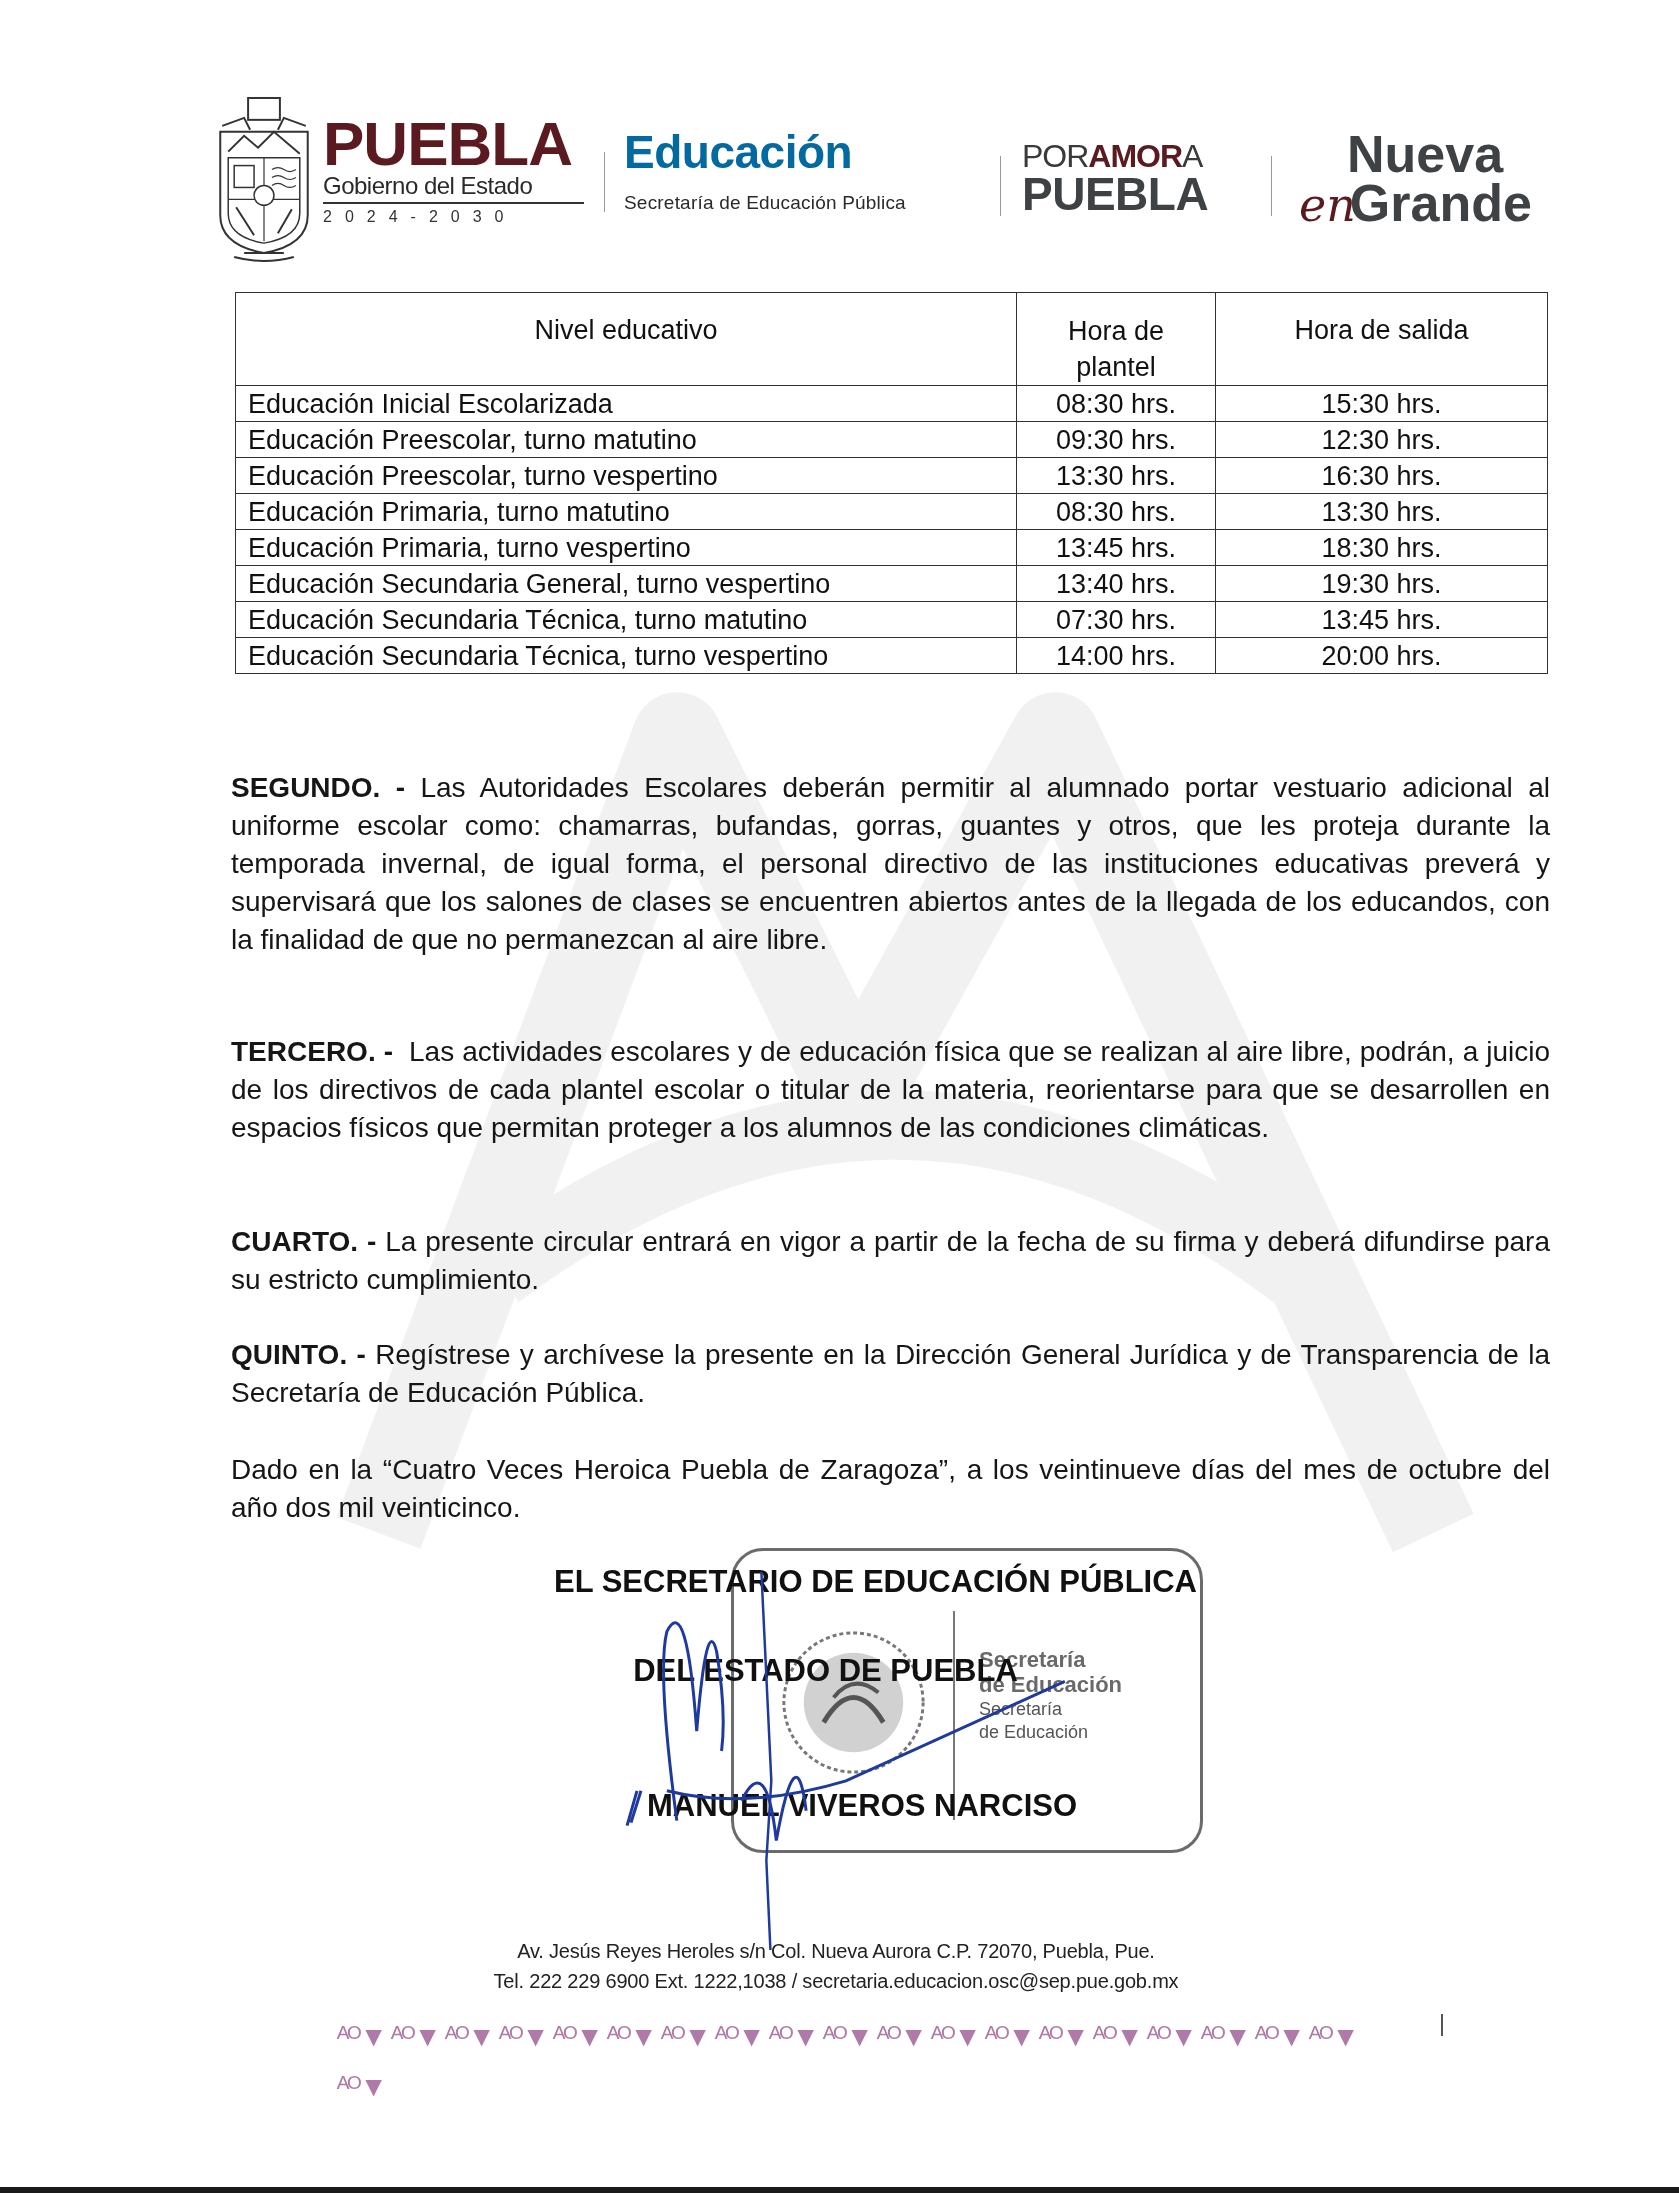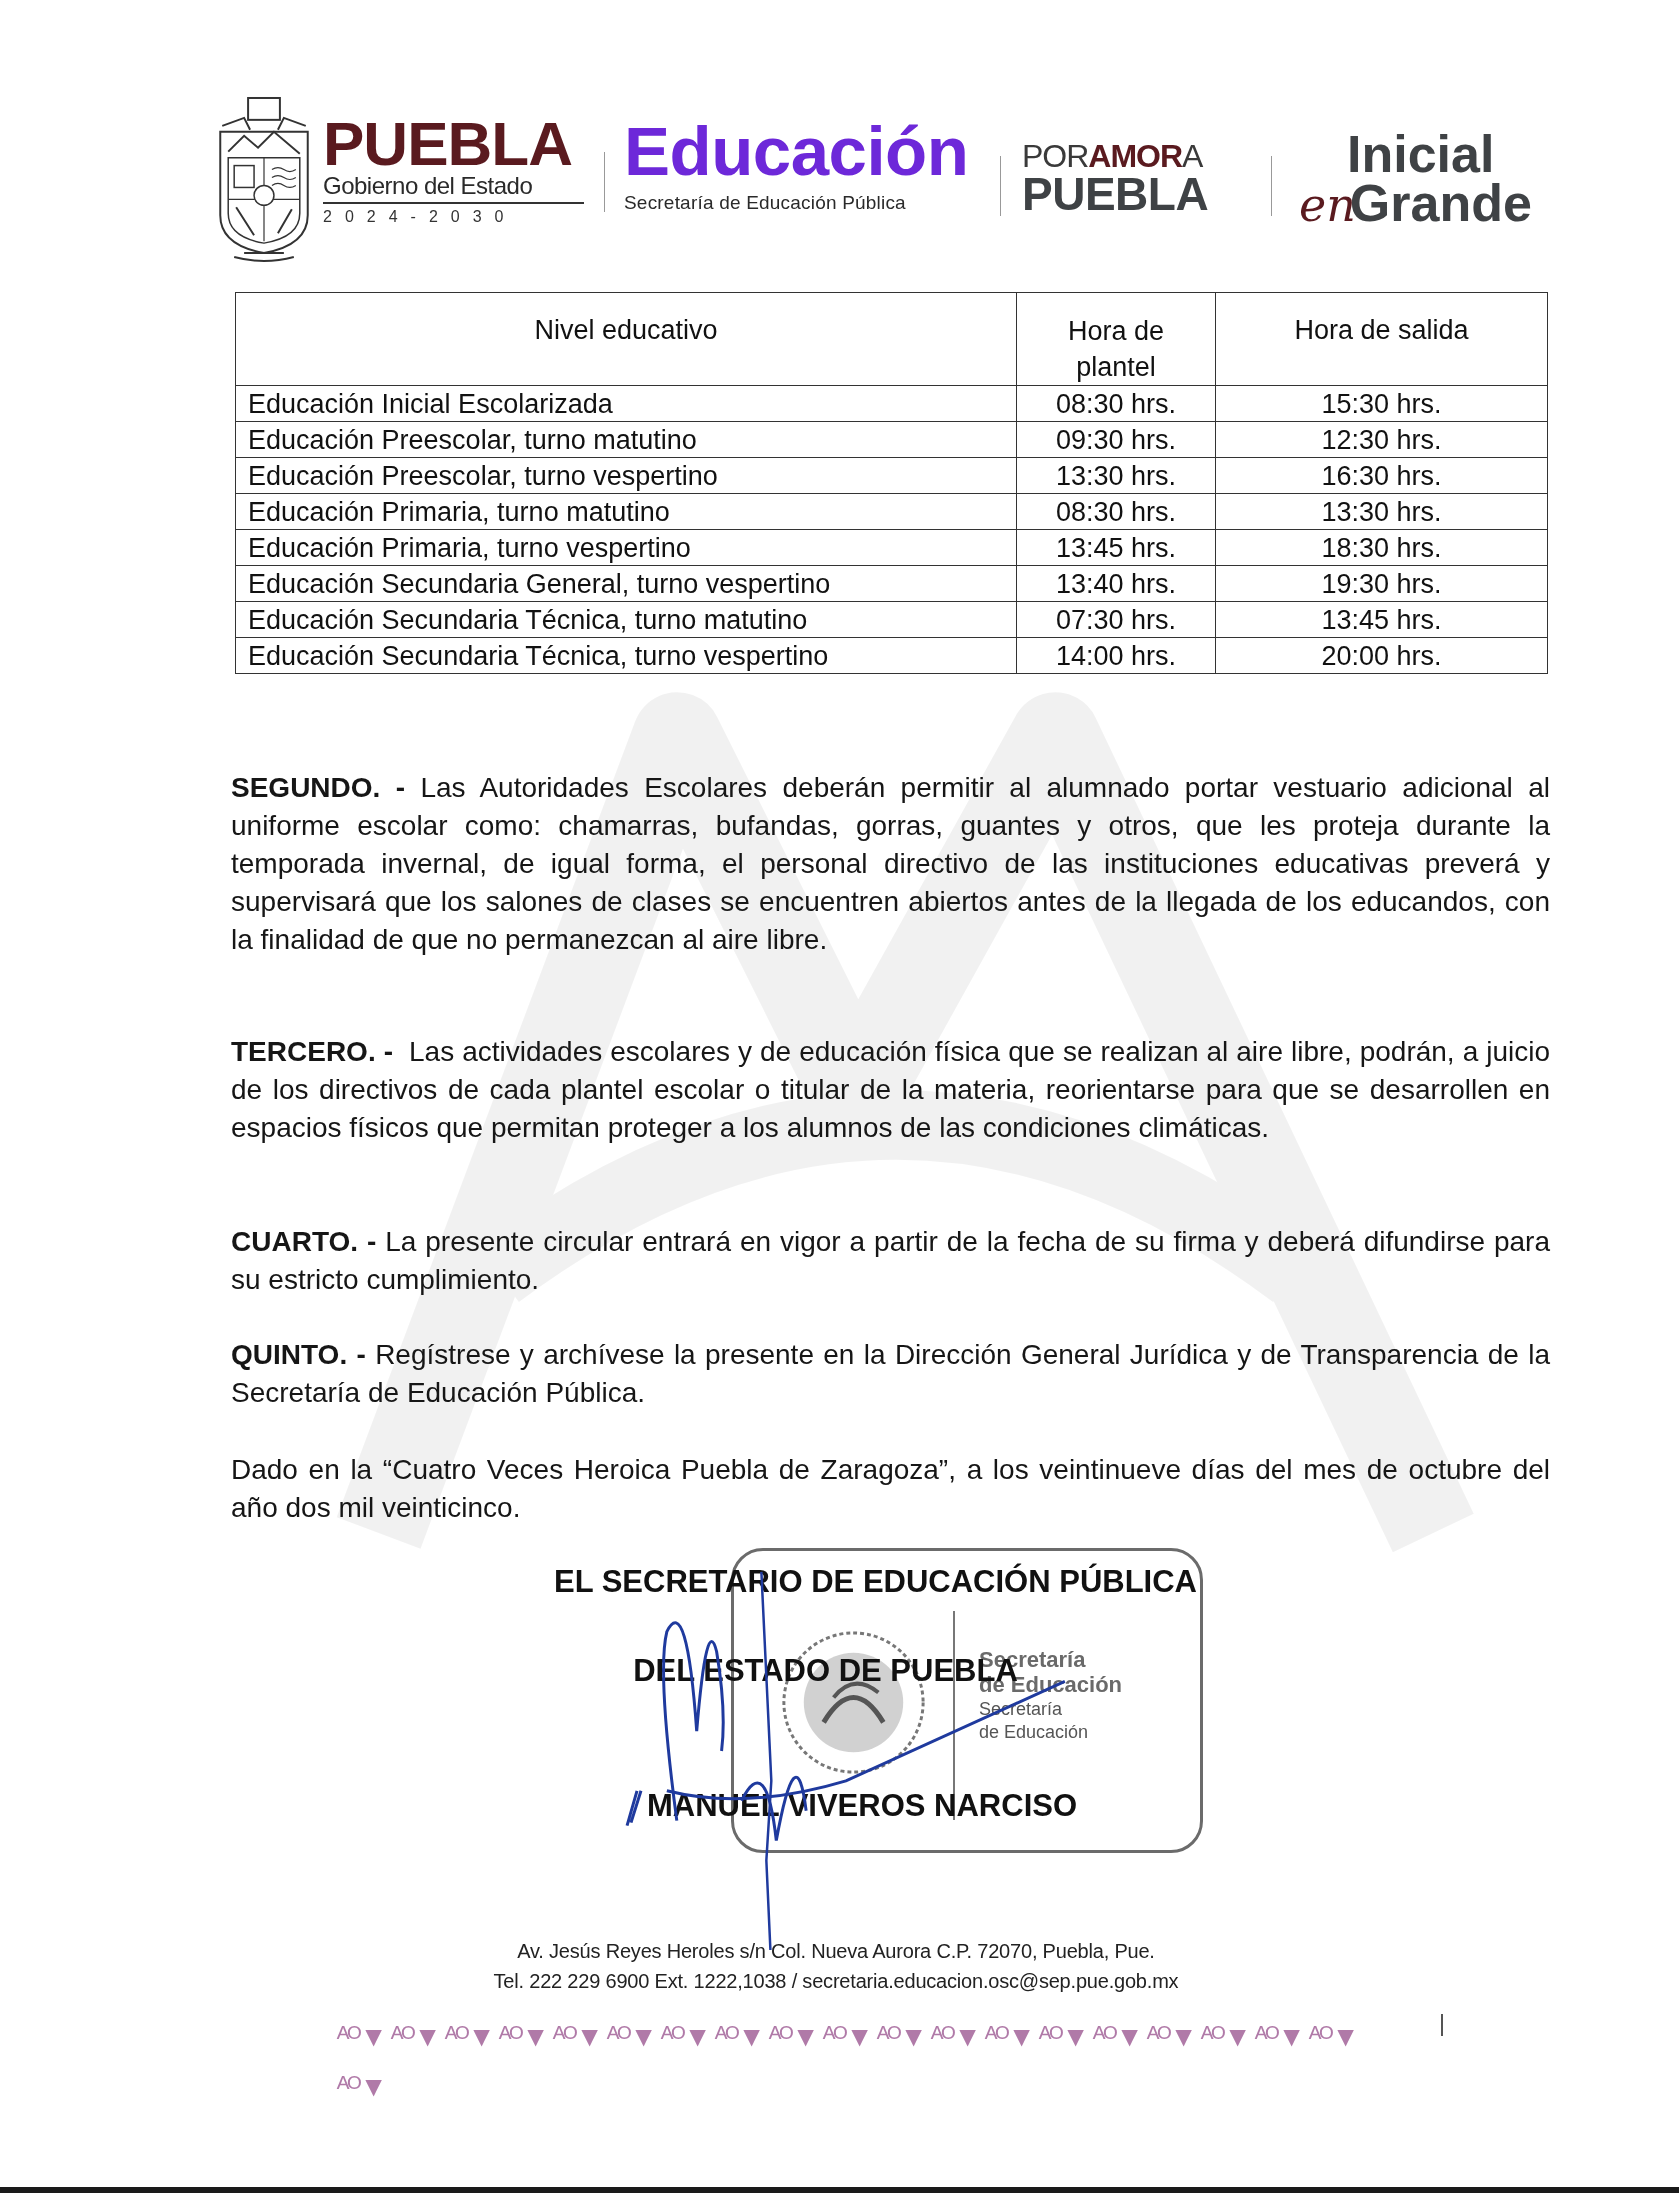--- a/index.html
+++ b/index.html
@@ -10,21 +10,21 @@
   
   .header { position:absolute; left:214px; top:92px; width:1353px; height:179px; }
   .crest { position:absolute; left:0; top:4px; width:100px; height:167px; }
   .gov-block { position:absolute; left:109px; top:24px; width:269px; }
   .gov-name { font-family:"Liberation Sans", sans-serif; font-weight:900; font-size:62px; line-height:56px;
               color:#5a1a1f; letter-spacing:-1px; }
   .gov-sub { font-size:24px; color:#2a2a2a; line-height:28px; letter-spacing:-0.5px; border-bottom:2px solid #333; padding-bottom:2px; width:261px; }
   .gov-years { font-size:16px; color:#333; letter-spacing:13px; margin-top:4px; }
   .vsep { position:absolute; width:1px; background:#999; }
   .edu-block { position:absolute; left:410px; top:28px; }
-  .edu-title { font-weight:900; font-size:69px; line-height:64px; color:#6d28d9; letter-spacing:-0.5px; }
+  .edu-title { font-weight:900; font-size:46px; line-height:64px; color:#0369a1; letter-spacing:-0.5px; }
   .edu-sub { font-size:19px; color:#2a2a2a; margin-top:8px; letter-spacing:0.2px; }
   .amor-block { position:absolute; left:808px; top:48px; }
   .amor-line1 { font-size:32px; line-height:32px; color:#3a3a3a; letter-spacing:-1px; }
   .amor-line1 b { color:#5a1a1f; font-weight:900; }
   .amor-line2 { font-weight:900; font-size:46px; line-height:44px; color:#3f4245; letter-spacing:-0.5px; }
   .pensar-block { position:absolute; left:1085px; top:38px; width:269px; }
   .pensar-1 { font-weight:900; font-size:52px; line-height:48px; color:#3f4245; padding-left:48px; }
   .pensar-2 { font-weight:900; font-size:52px; line-height:50px; color:#3f4245; }
   .pensar-en { font-family:"DejaVu Serif", serif; font-style:italic; color:#5a1a1f; font-weight:400; font-size:46px; margin-right:-6px; }
 
@@ -106,21 +106,21 @@
   <div class="amor-block">
     <div class="amor-line1">
       <span>POR</span><b>AMOR</b><span>A</span>
     </div>
     <div class="amor-line2">PUEBLA</div>
   </div>
 
   <div class="vsep" style="left:1057px; top:64px; height:60px;"></div>
 
   <div class="pensar-block">
-    <div class="pensar-1">Inicial</div>
+    <div class="pensar-1">Nueva</div>
     <div class="pensar-2"><span class="pensar-en">en</span><span>Grande</span></div>
   </div>
 </div>
 
 <table class="sched">
   <thead>
     <tr>
       <th class="c1">Nivel educativo</th>
       <th class="c2">Hora de plantel</th>
       <th class="c3">Hora de salida</th>

